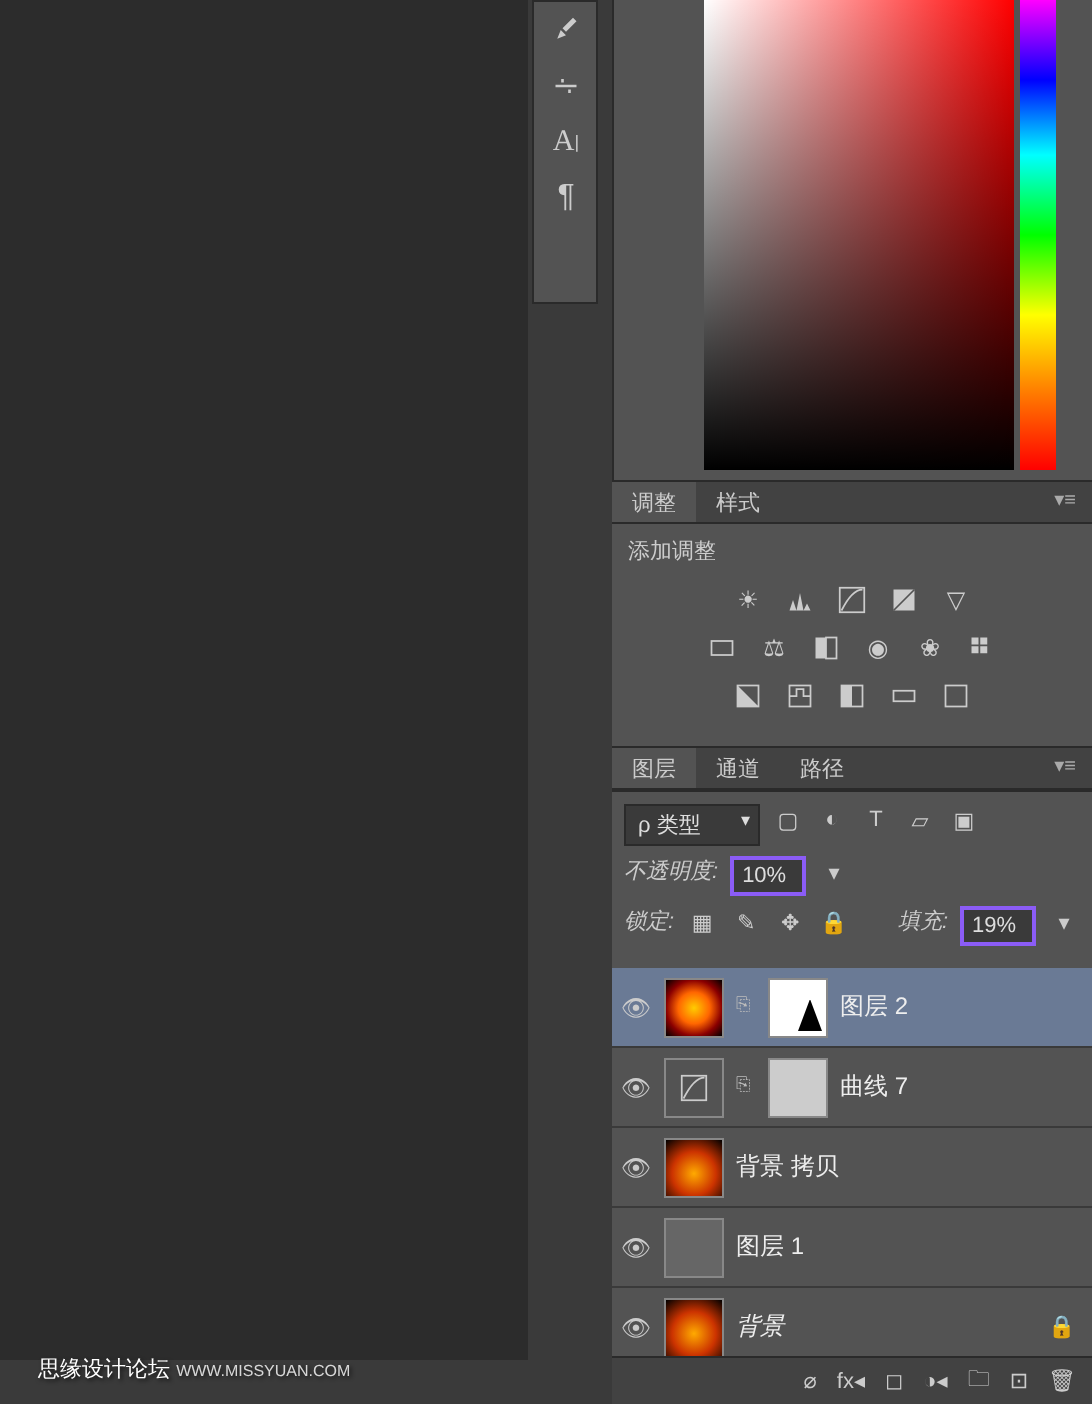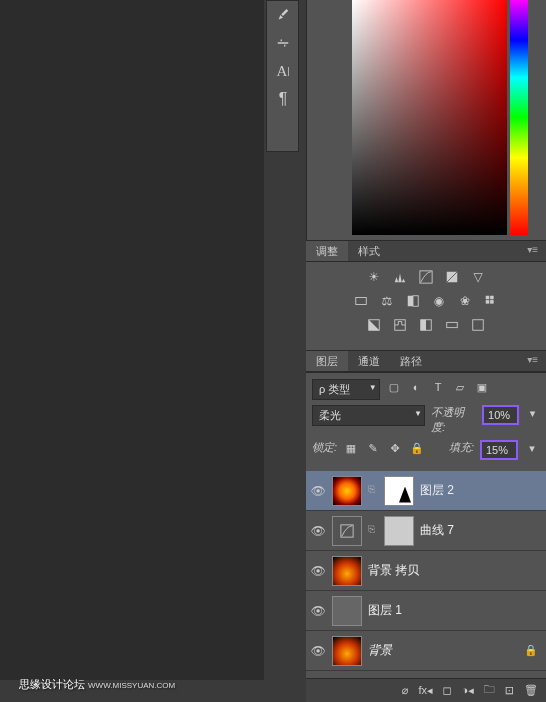--- a/index.html
+++ b/index.html
@@ -84,20 +84,21 @@
     <div class="hue-strip"></div>
   </div>
 
   <div class="tabs">
     <div class="tab active">调整</div>
     <div class="tab">样式</div>
     <div class="tabmenu">▾≡</div>
   </div>
 
   <div class="adjust-panel">
+    <div class="adjust-label">添加调整</div>
     <div class="adjust-row">
       <span class="aic">☀</span>
       <span class="aic">
           <svg viewBox="0 0 16 16">
             <path d="M2 14 L4 8 L6 14 L8 4 L10 14 L12 10 L14 14 Z"></path>
           </svg>
         </span>
       <span class="aic">
           <svg viewBox="0 0 16 16">
             <rect x="1" y="1" width="14" height="14" fill="none" stroke="#ccc"></rect>
@@ -180,34 +181,33 @@
       <span class="dropdown" style="width:68px">ρ <span>类型</span></span>
       <span class="icon-row">
         <span class="small-icon">▢</span>
         <span class="small-icon">◐</span>
         <span class="small-icon">T</span>
         <span class="small-icon">▱</span>
         <span class="small-icon">▣</span>
       </span>
     </div>
     <div class="prop-row">
-      <span class="dropdown" style="width:118px">柔光</span>
       <span class="label">不透明度:</span>
       <span class="value-box">10%</span>
       <span class="small-icon">▾</span>
     </div>
     <div class="prop-row">
       <span class="label">锁定:</span>
       <span class="small-icon">▦</span>
       <span class="small-icon">✎</span>
       <span class="small-icon">✥</span>
       <span class="small-icon">🔒</span>
       <span style="flex:1"></span>
       <span class="label">填充:</span>
-      <span class="value-box">15%</span>
+      <span class="value-box">19%</span>
       <span class="small-icon">▾</span>
     </div>
   </div>
 
   <div class="layers-panel">
     <div class="layers-list">
 
       <div class="layer selected">
         <span class="eye">👁</span>
         <div class="thumb fire"></div>

